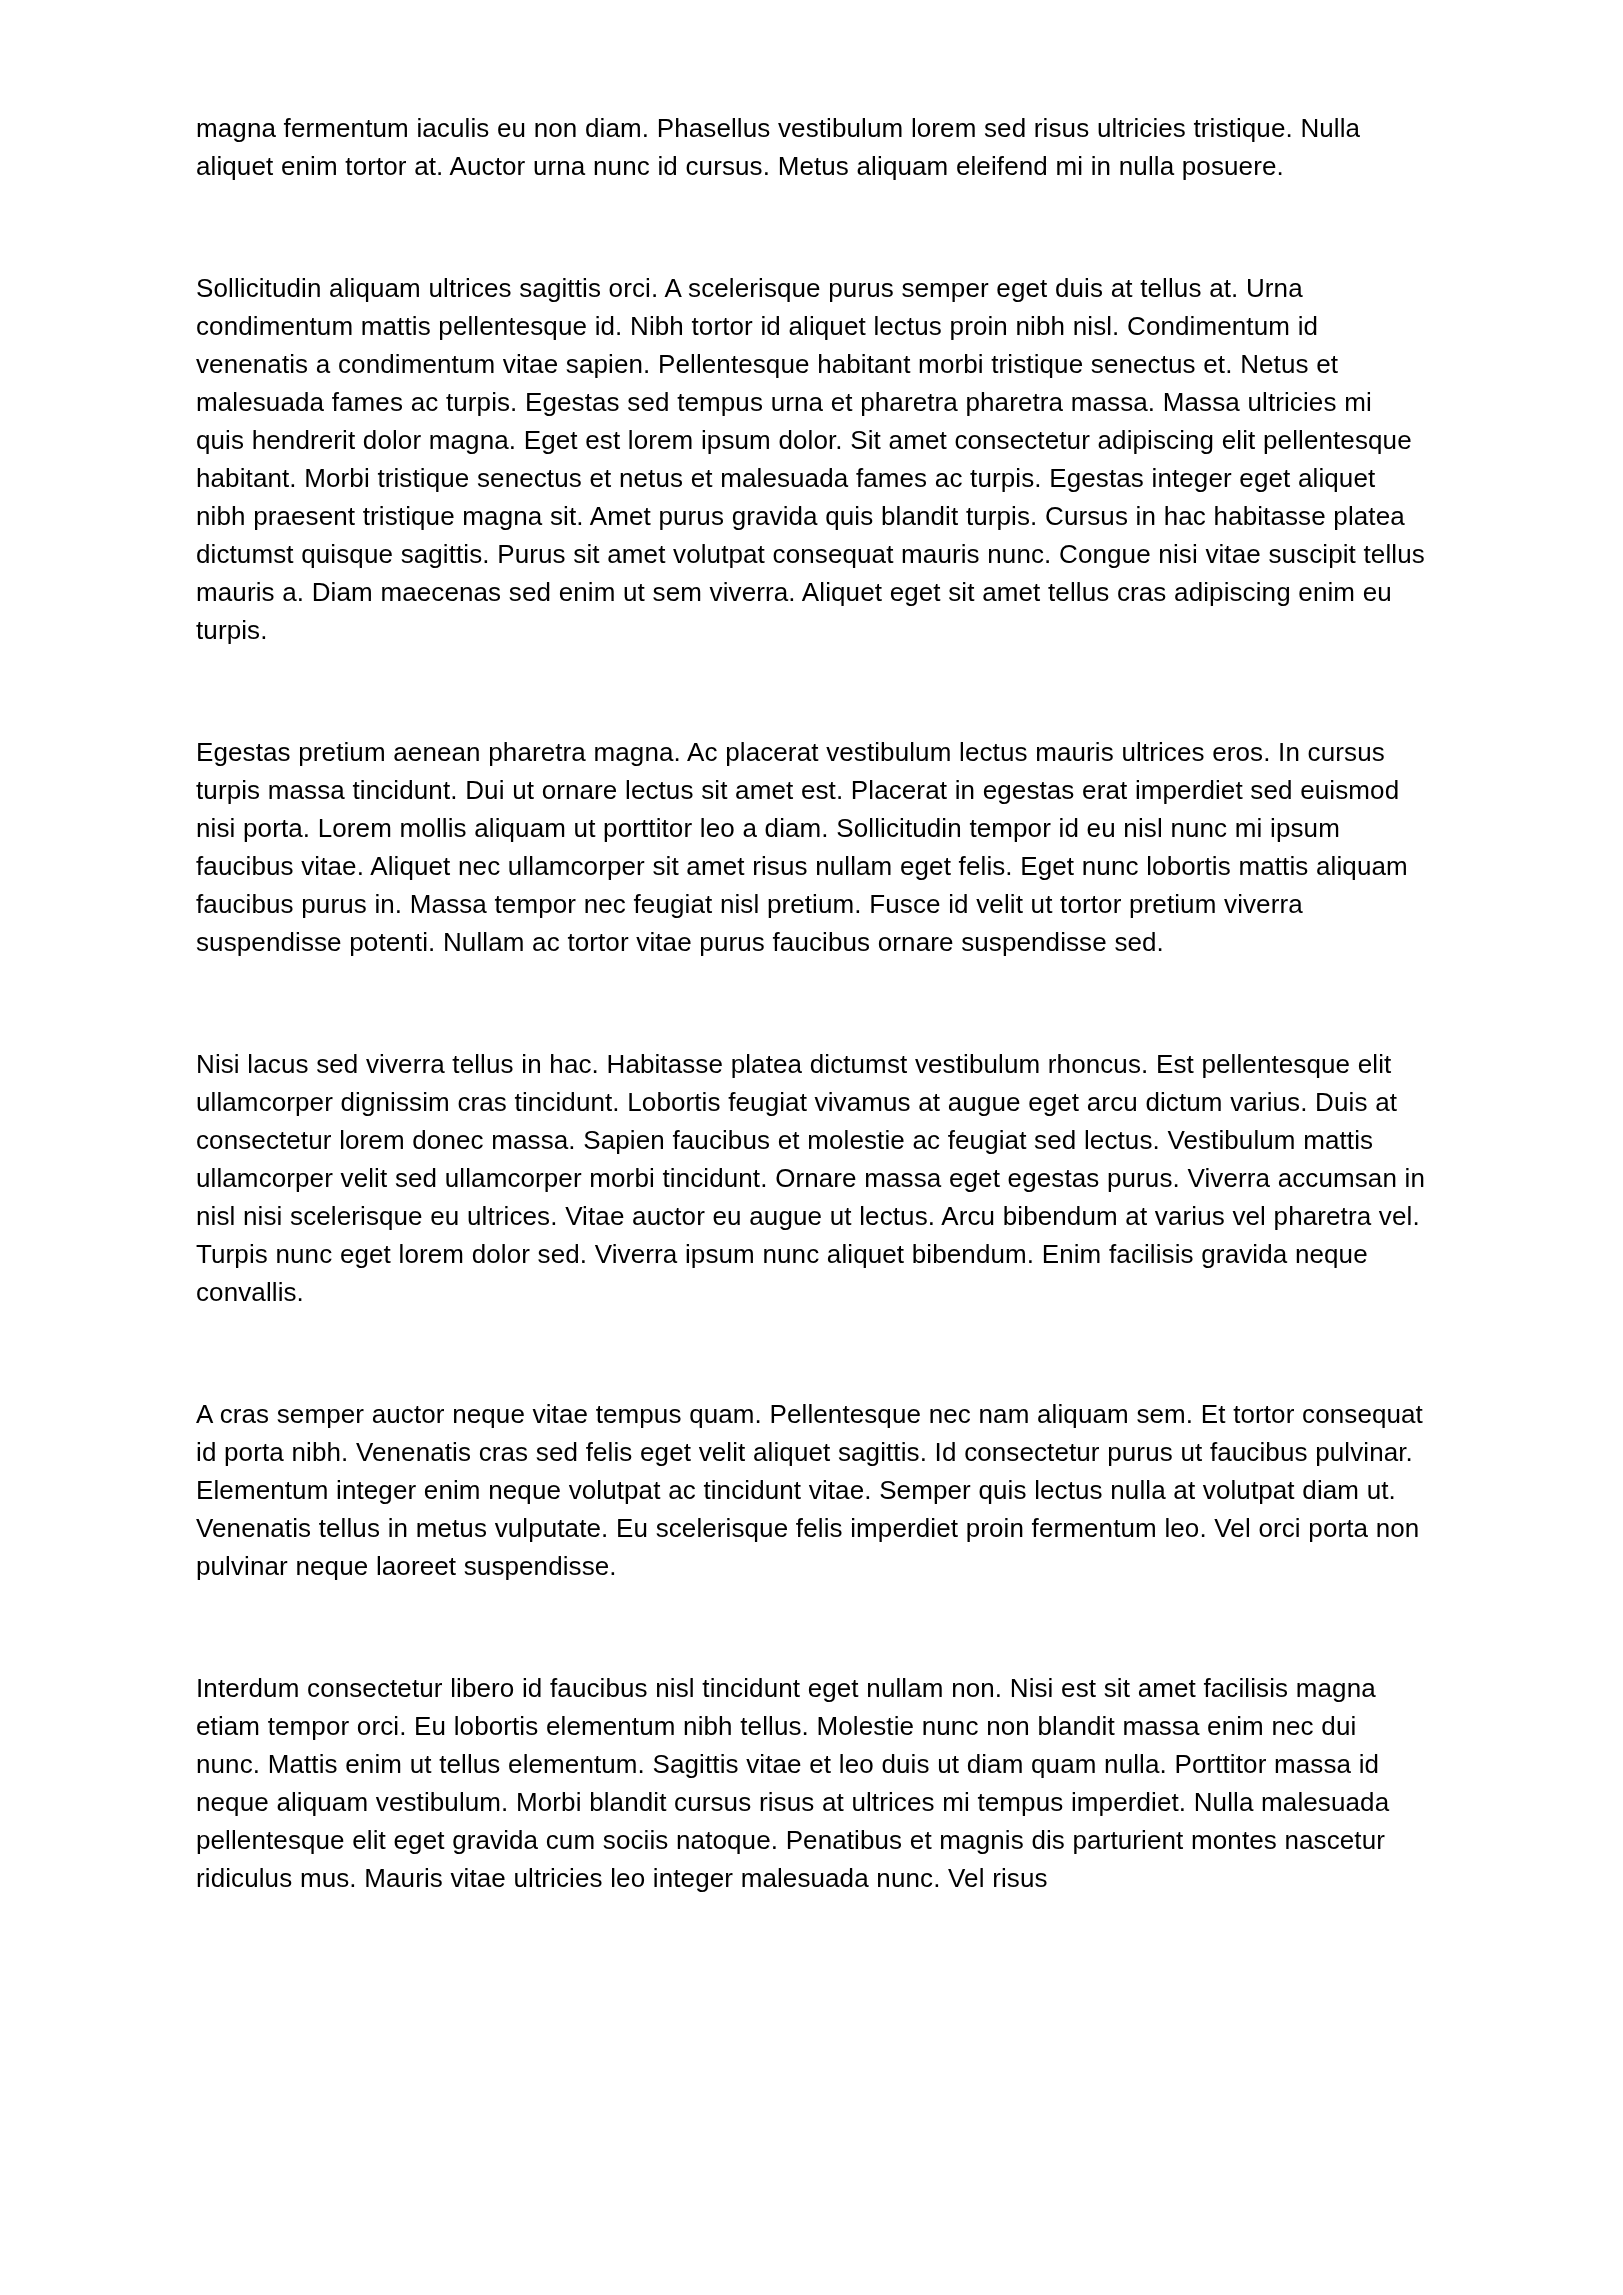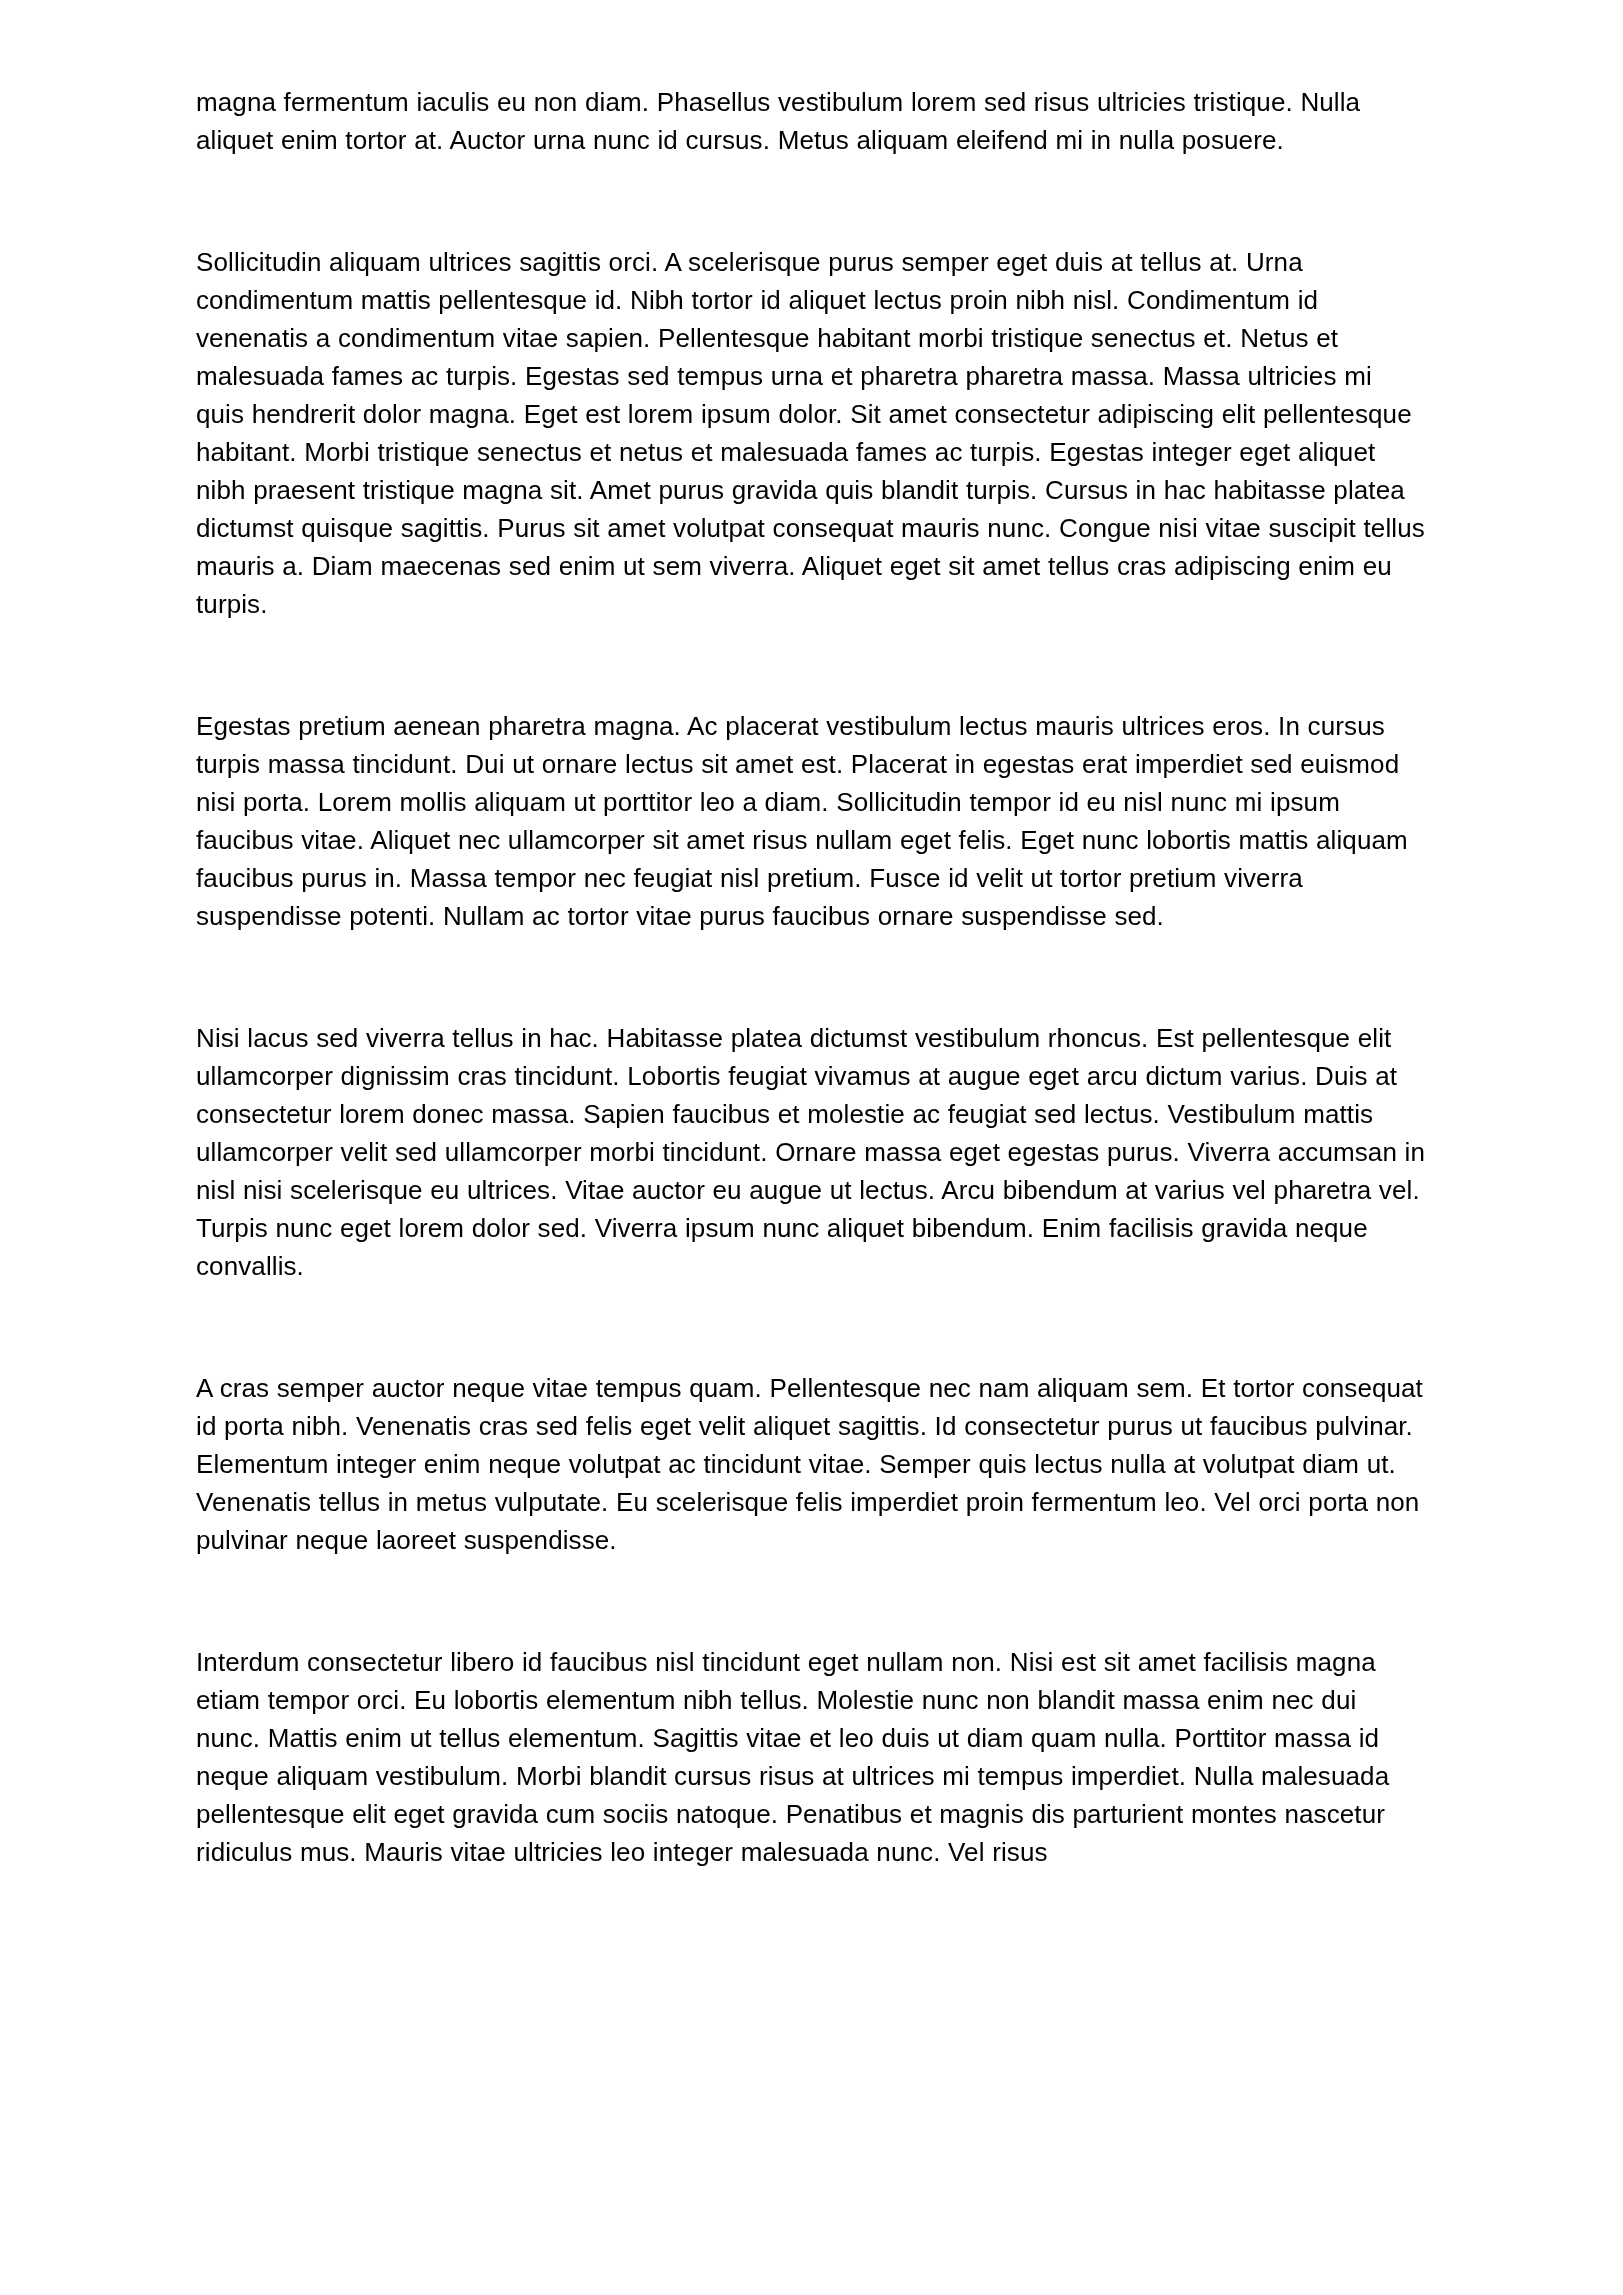--- a/index.html
+++ b/index.html
@@ -15,21 +15,21 @@
     font-family: "Liberation Sans", sans-serif;
   }
 
   .page {
     position: absolute;
     top: 0;
     left: 0;
     width: 1623px;
     height: 2256px;
     background: #ffffff;
-    padding: 83px 196px 164px 196px;
+    padding: 109px 196px 164px 196px;
     overflow: hidden;
   }
 
   .para {
     font-size: 26px;
     line-height: 38px;
     color: #000000;
     margin-bottom: 84px;
     text-align: left;
     letter-spacing: 0.1px;

